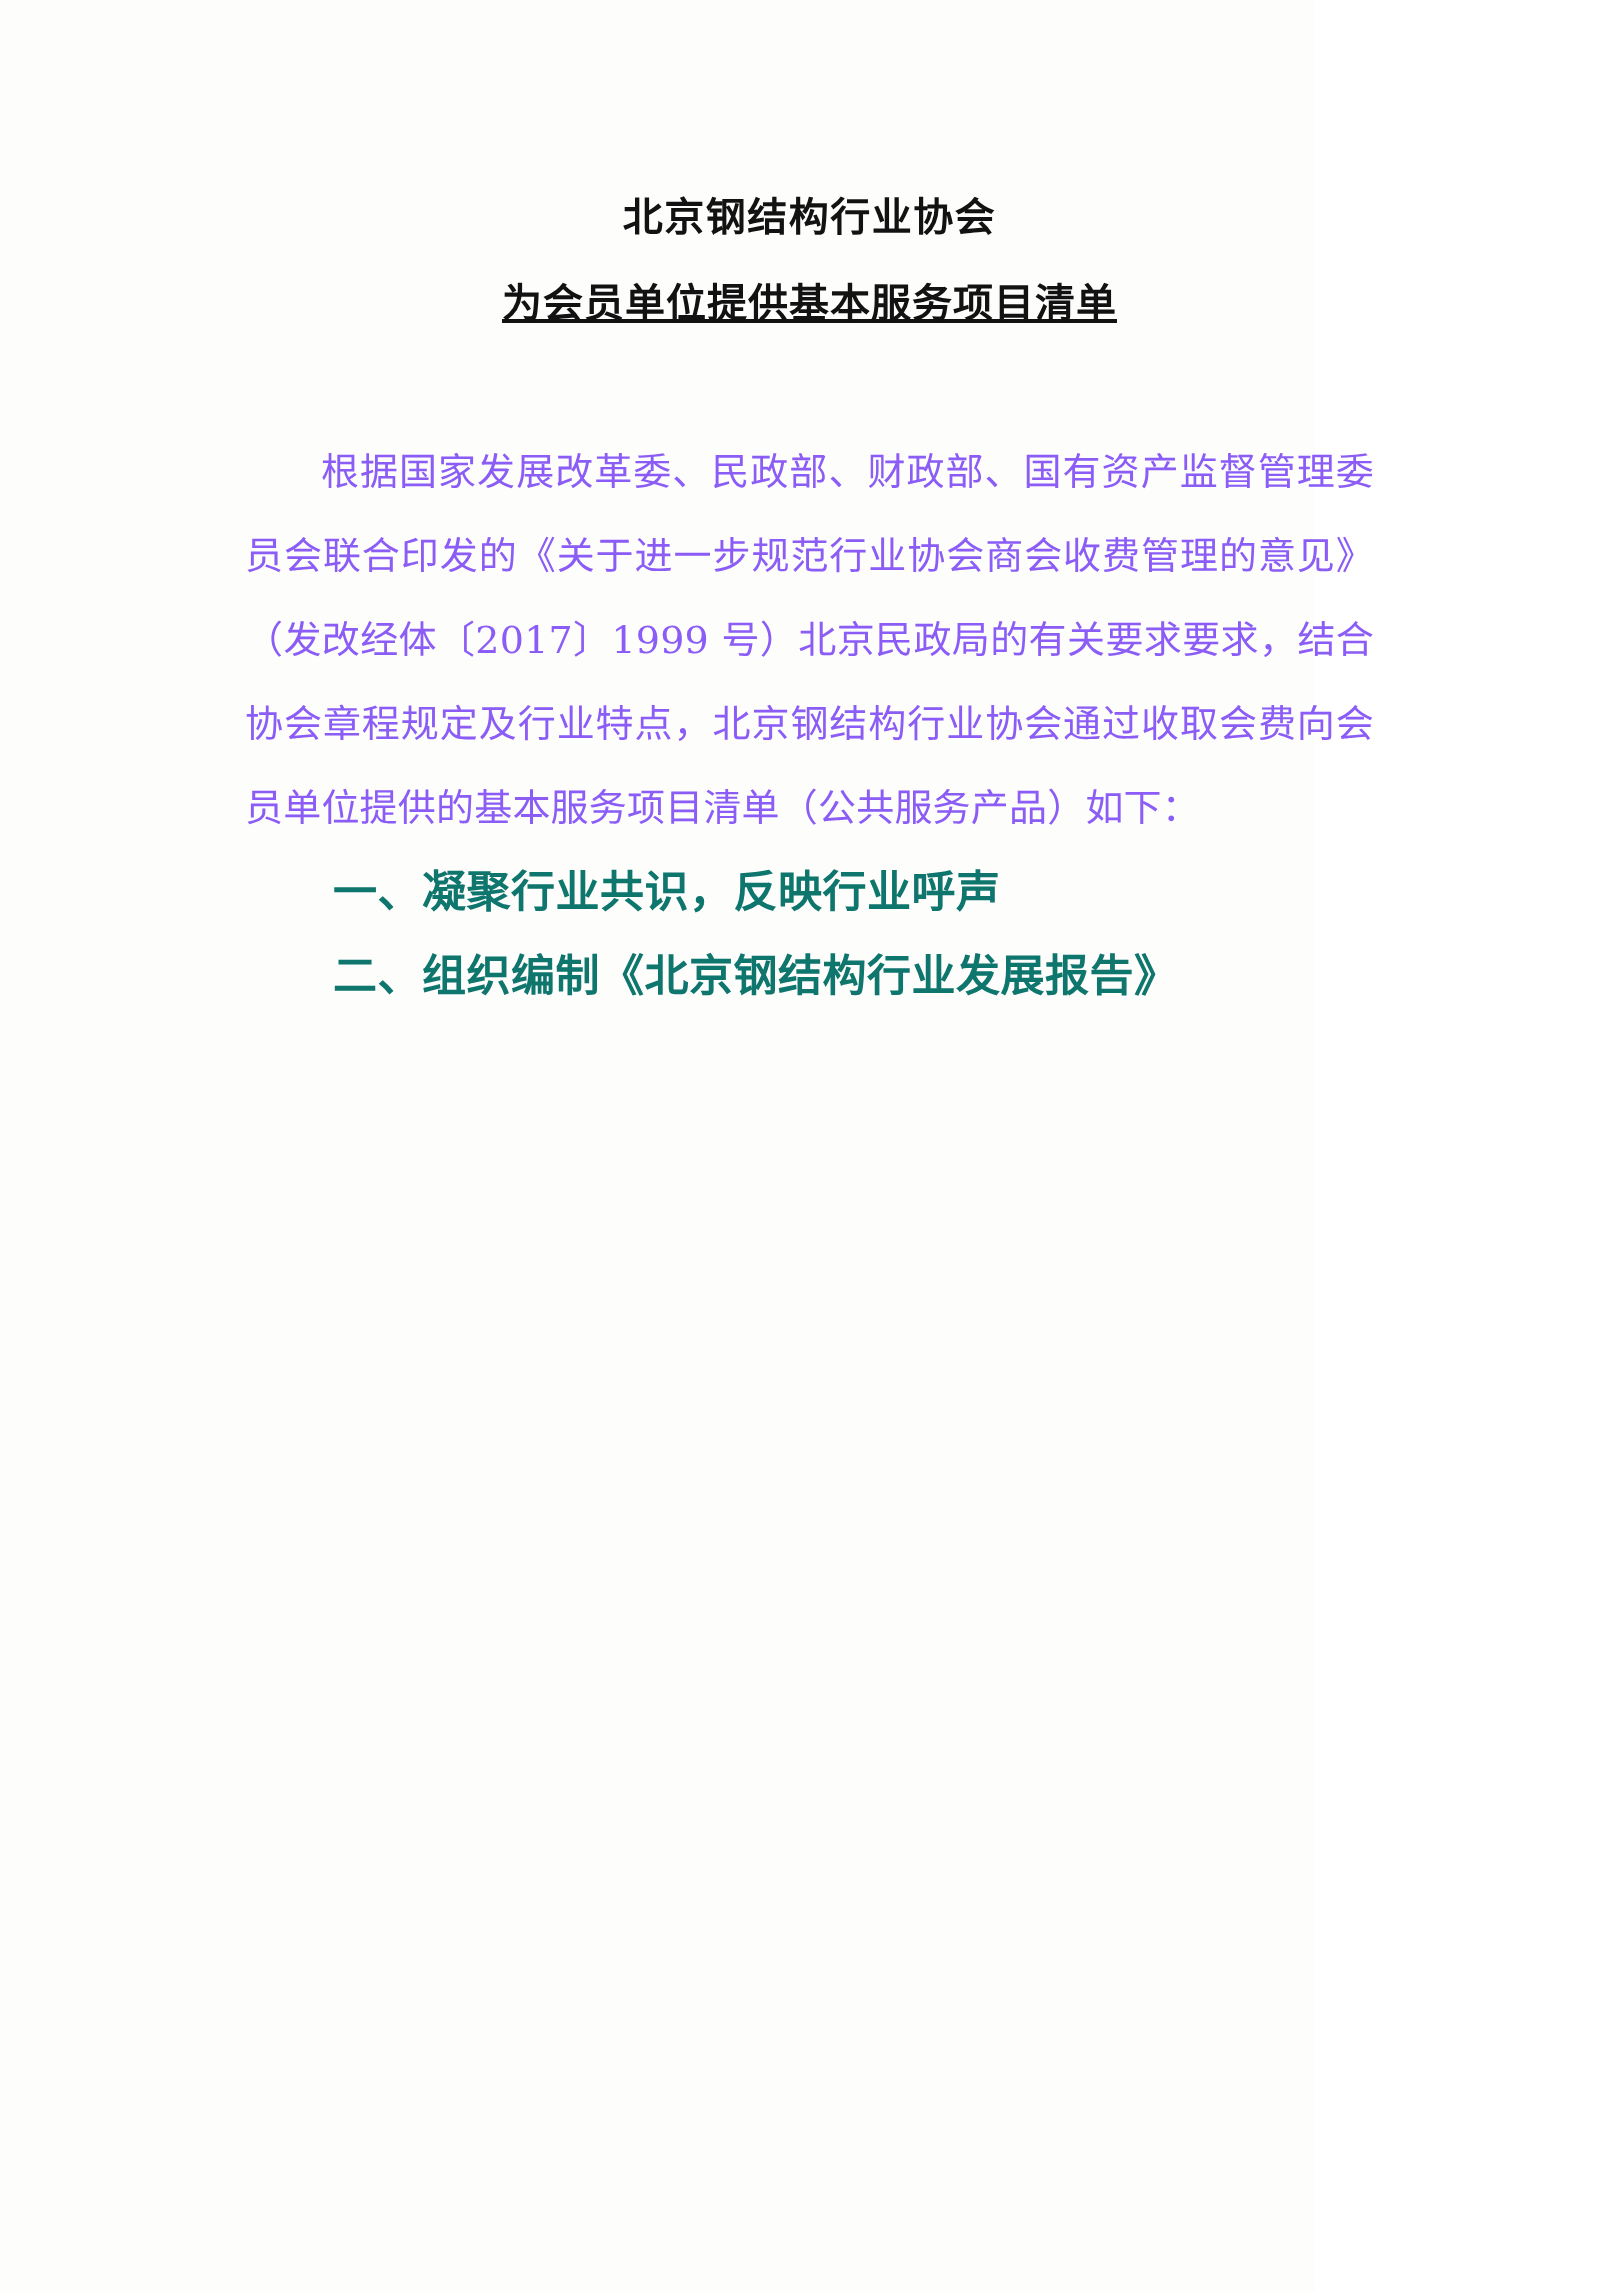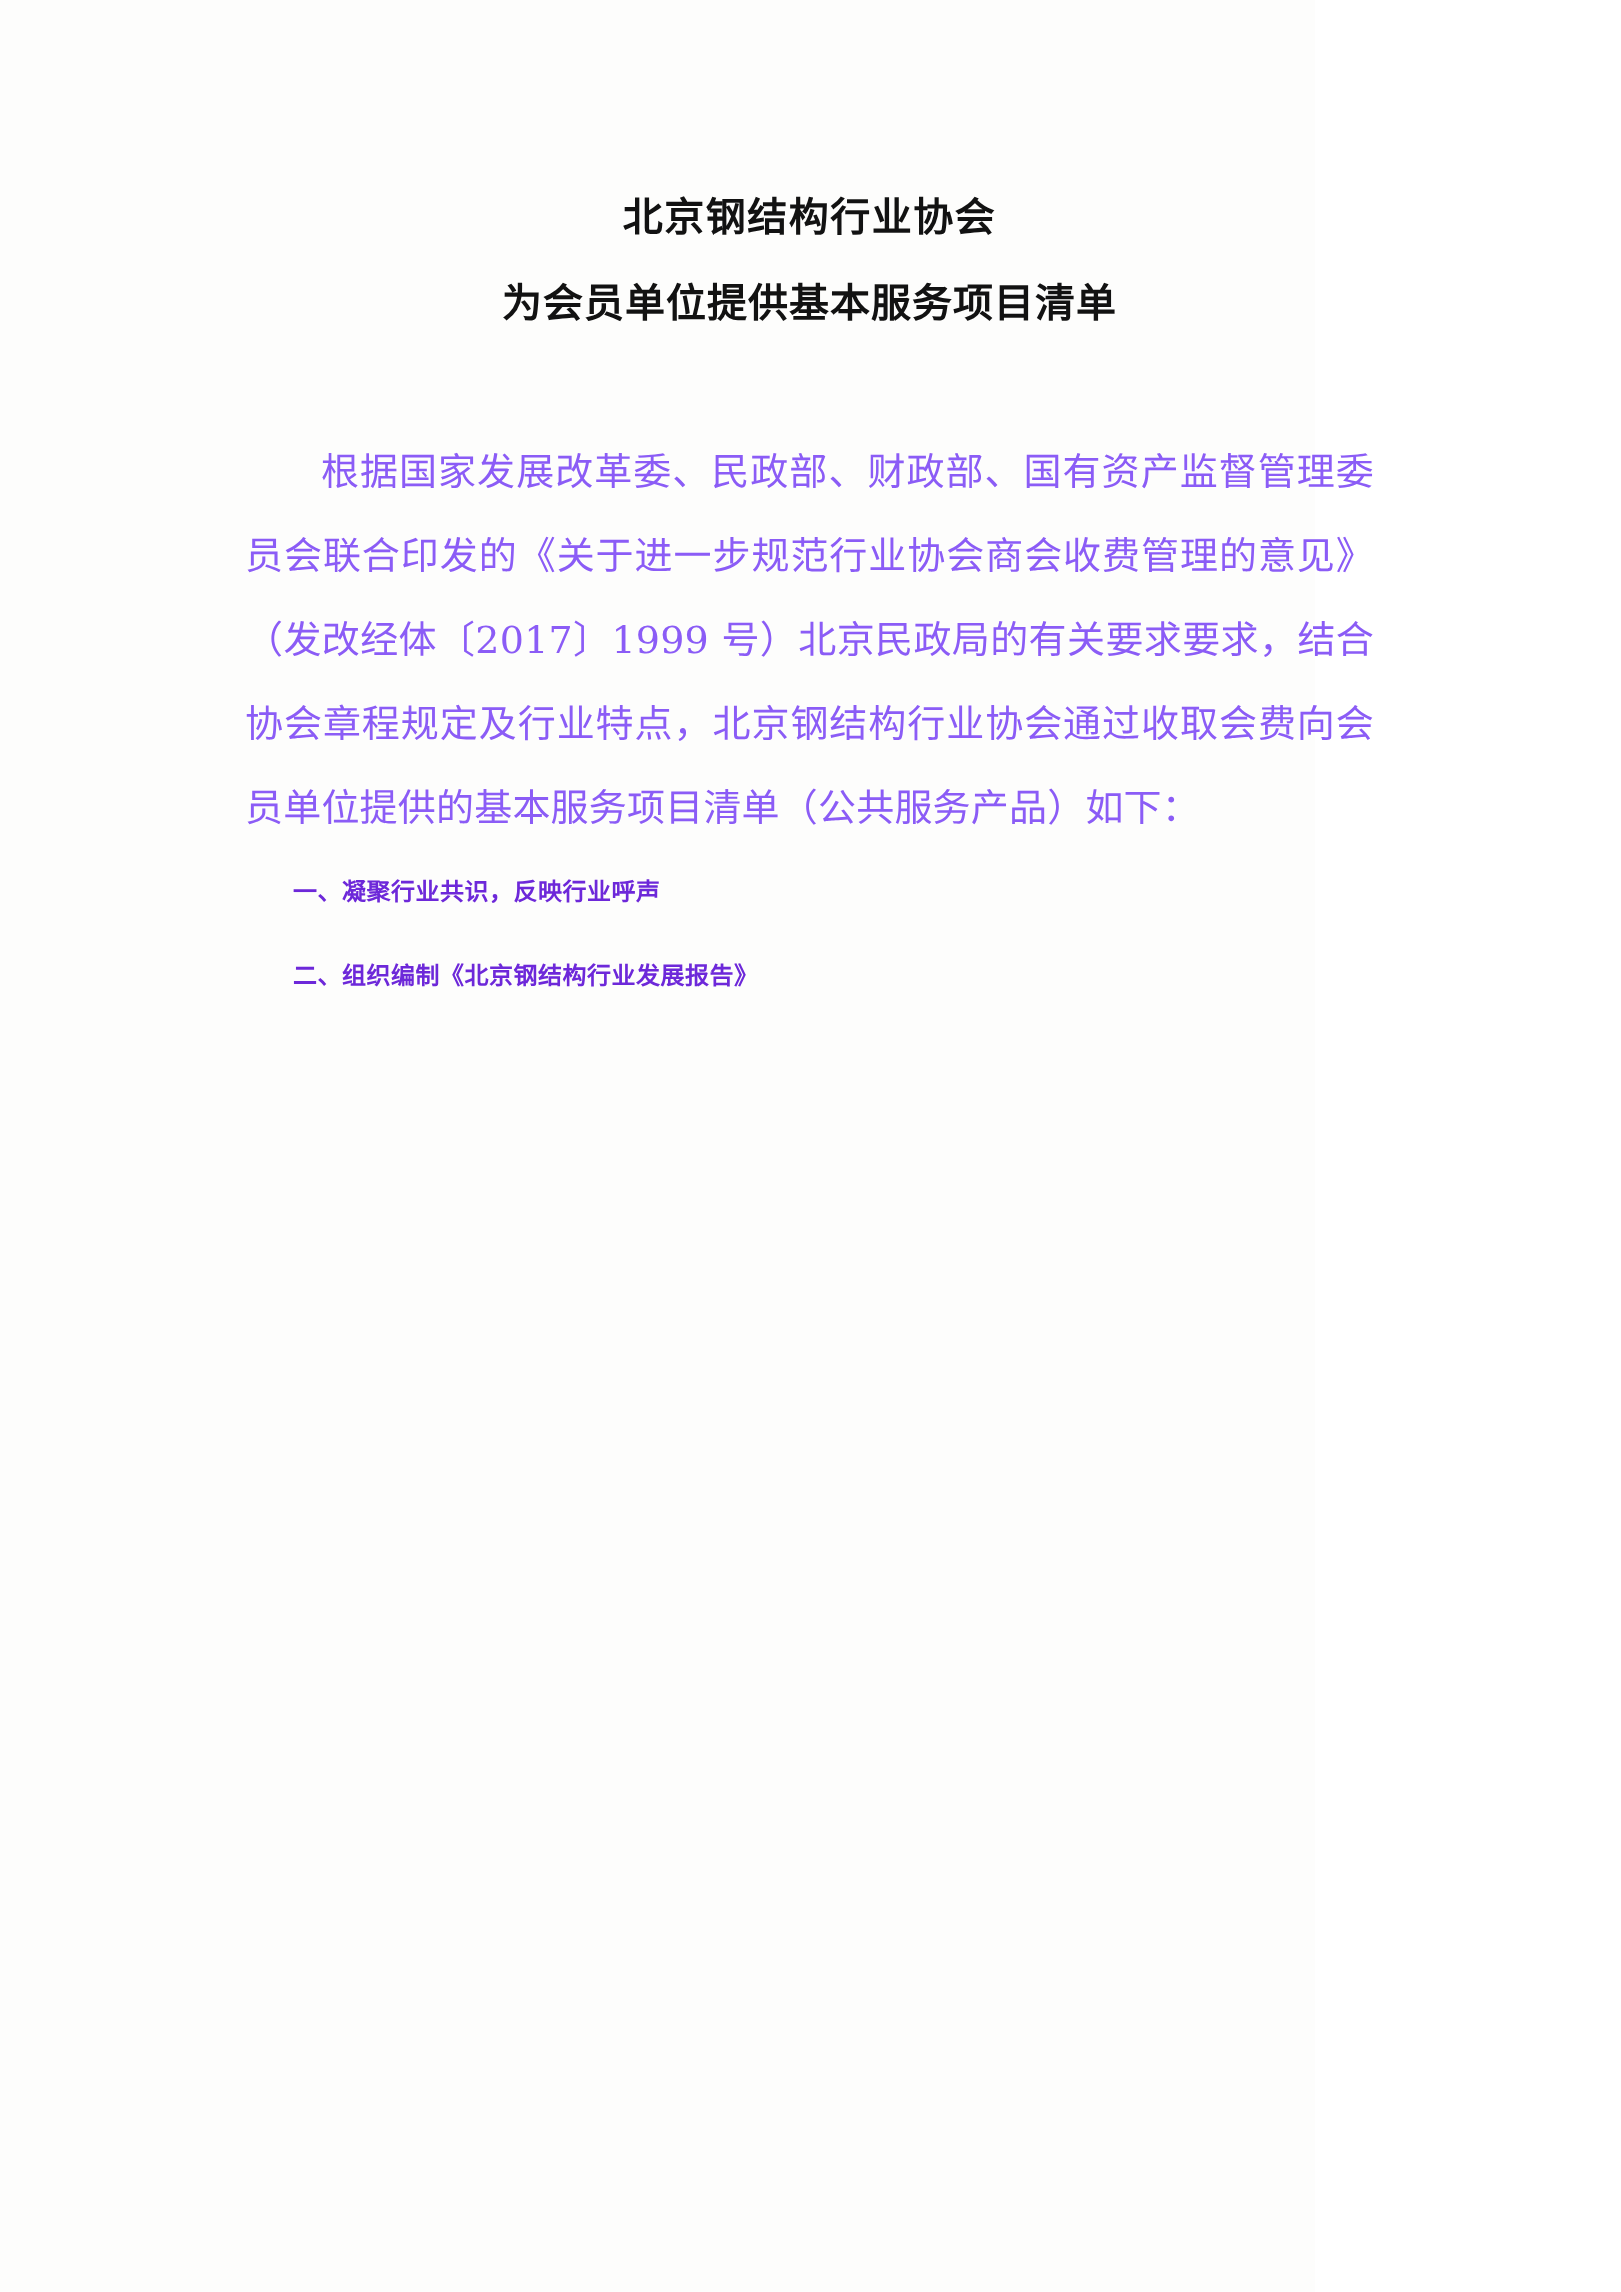--- a/index.html
+++ b/index.html
@@ -42,20 +42,21 @@
     line-height: 86px;
     letter-spacing: 1.5px;
     color: #121212;
   }
   .doc-title .title-line {
     display: block;
     white-space: nowrap;
   }
   .doc-title .title-line-2 {
     letter-spacing: 1px;
+    text-decoration: underline;
   }
 
   
   .title-gap {
     height: 84px;
   }
 
   
   .para {
     font-size: 38px;
@@ -64,27 +65,27 @@
     text-justify: inter-ideograph;
     text-indent: 2em;
     margin: 0;
     letter-spacing: 0.2px;
     color: #8b5cf6;
     word-break: break-all;
   }
 
   
   .section-heading {
-    font-size: 24px;
+    font-size: 44px;
     line-height: 84px;
     font-weight: bold;
     text-indent: 2em;
     margin: 0;
     letter-spacing: 0.5px;
-    color: #6d28d9;
+    color: #0f766e;
   }
 
   
   .para:last-line {
     text-align: left;
   }
 </style>
 </head>
 <body>
 

